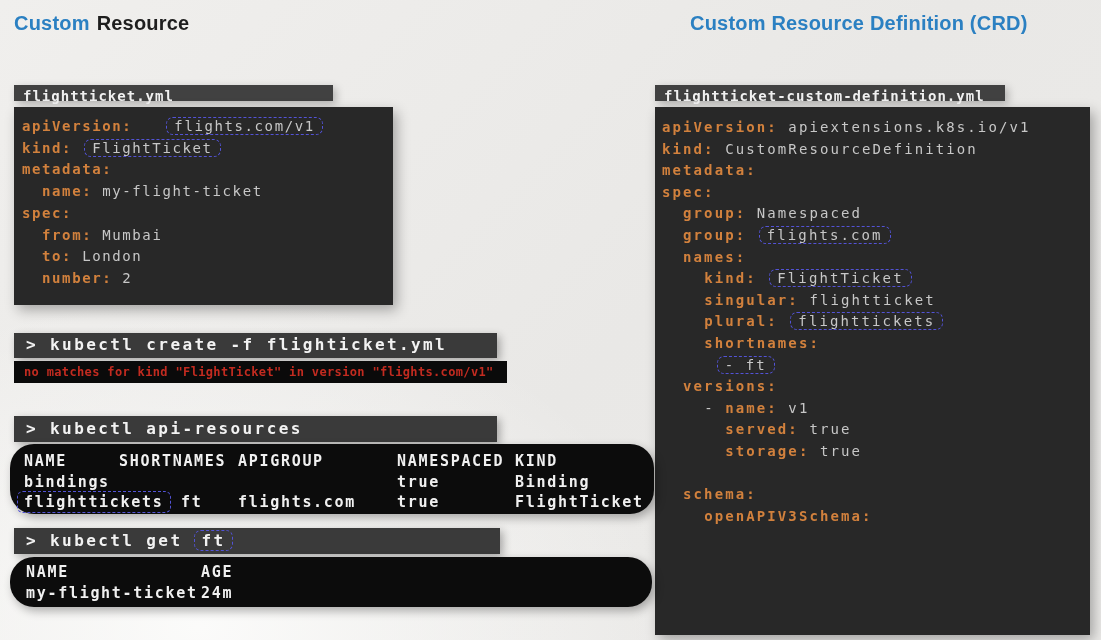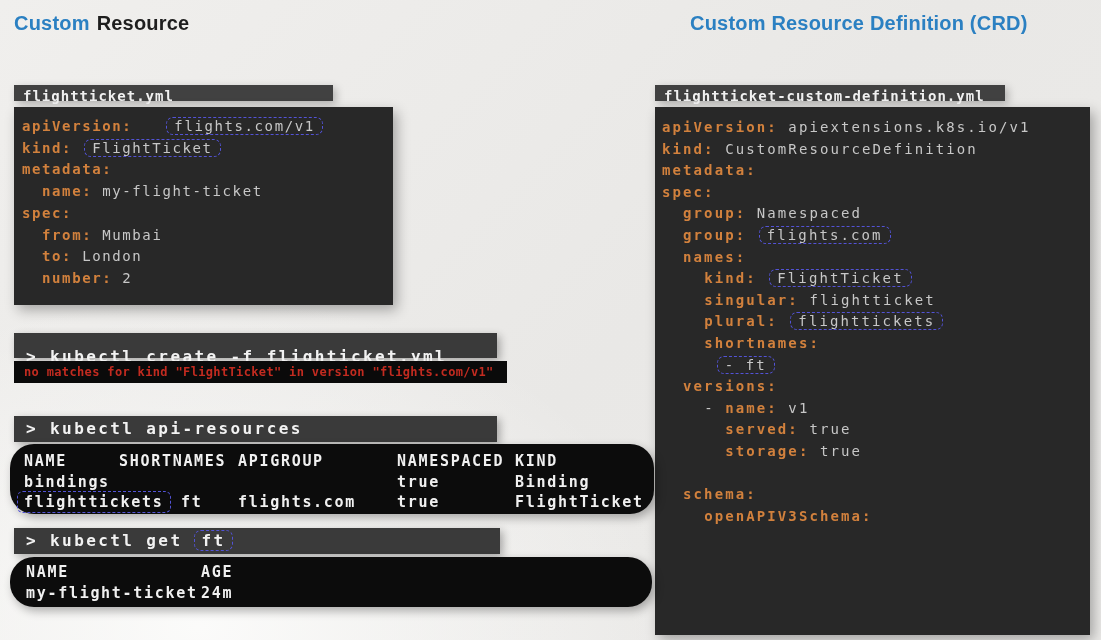--- a/index.html
+++ b/index.html
@@ -31,21 +31,21 @@
     font-size:14px;letter-spacing:2.1px;line-height:21.6px;padding:10px 0 0 7px;}
   .yline{white-space:pre;}
   .key{color:var(--key,#d2813d);font-weight:bold;}
   .val{color:#c7c7c7;}
   .box{border:1px dashed var(--annot,#5353d6);border-radius:7px;padding:0 7px;margin-left:2px;}
   .box.gap{margin-left:24px;}
   
   .cmdbar{position:absolute;box-sizing:border-box;background:#3a3a3a;color:#f2f2f2;
     font-size:16px;font-weight:bold;letter-spacing:2.4px;white-space:pre;
     box-shadow:3px 3px 8px rgba(0,0,0,.3);}
-  .bar1{left:14px;top:333px;width:483px;height:25px;padding:14px 0 0 12px;}
+  .bar1{left:14px;top:333px;width:483px;height:25px;padding:2px 0 0 12px;}
   .bar2{left:14px;top:416px;width:483px;height:26px;padding:3px 0 0 12px;}
   .bar3{left:14px;top:528px;width:486px;height:26px;padding:3px 0 18px 12px;}
   .cmdbar .box{padding:0 6px;margin-left:0;}
   .errbar{position:absolute;left:14px;top:361px;width:493px;height:22px;box-sizing:border-box;
     background:#0a0a0a;color:var(--err,#c22b20);font-size:12px;font-weight:bold;
     letter-spacing:.35px;padding:4px 0 0 10px;white-space:pre;}
   
   .output{position:absolute;box-sizing:border-box;background:#0c0c0c;color:#f0f0f0;
     font-size:15px;font-weight:bold;letter-spacing:1.7px;box-shadow:3px 4px 10px rgba(0,0,0,.3);border-radius:24px;}
   .out-api{left:10px;top:444px;width:644px;height:70px;padding-top:7px;line-height:20.5px;}

